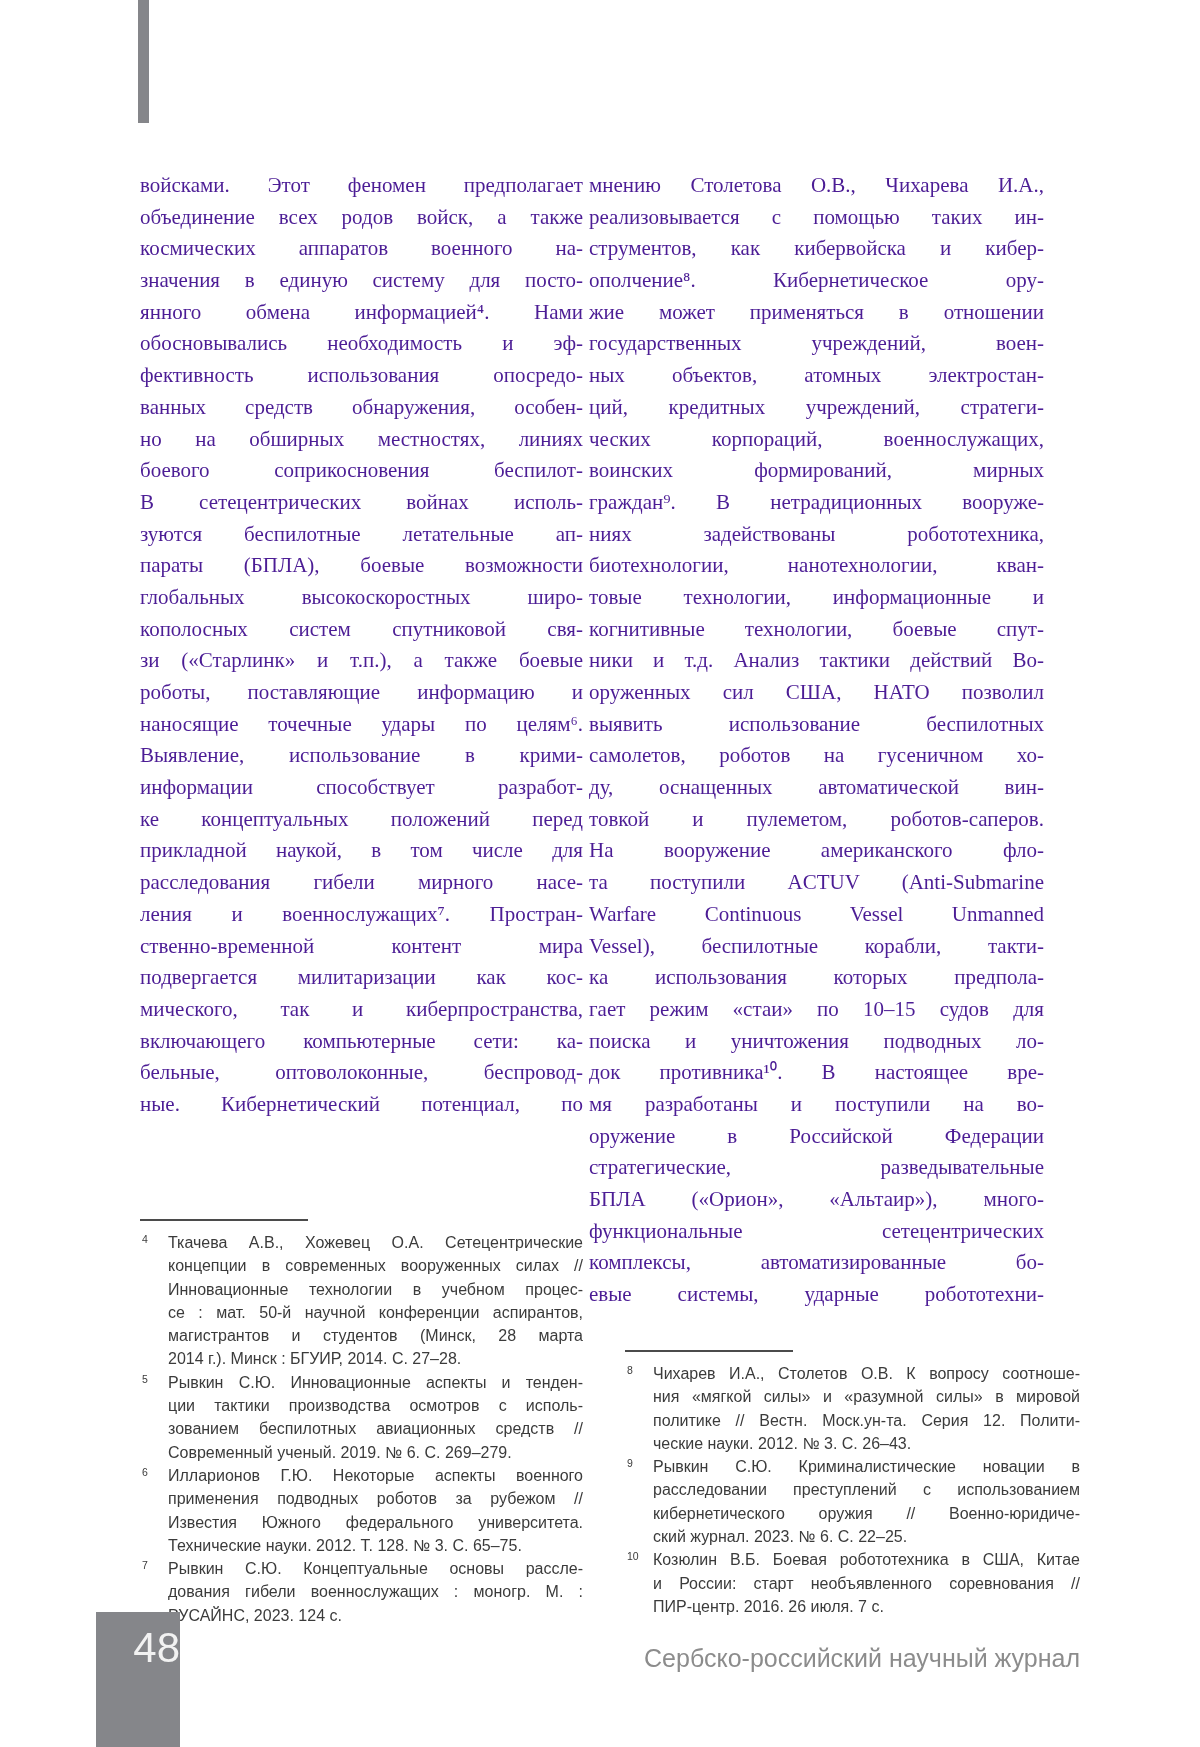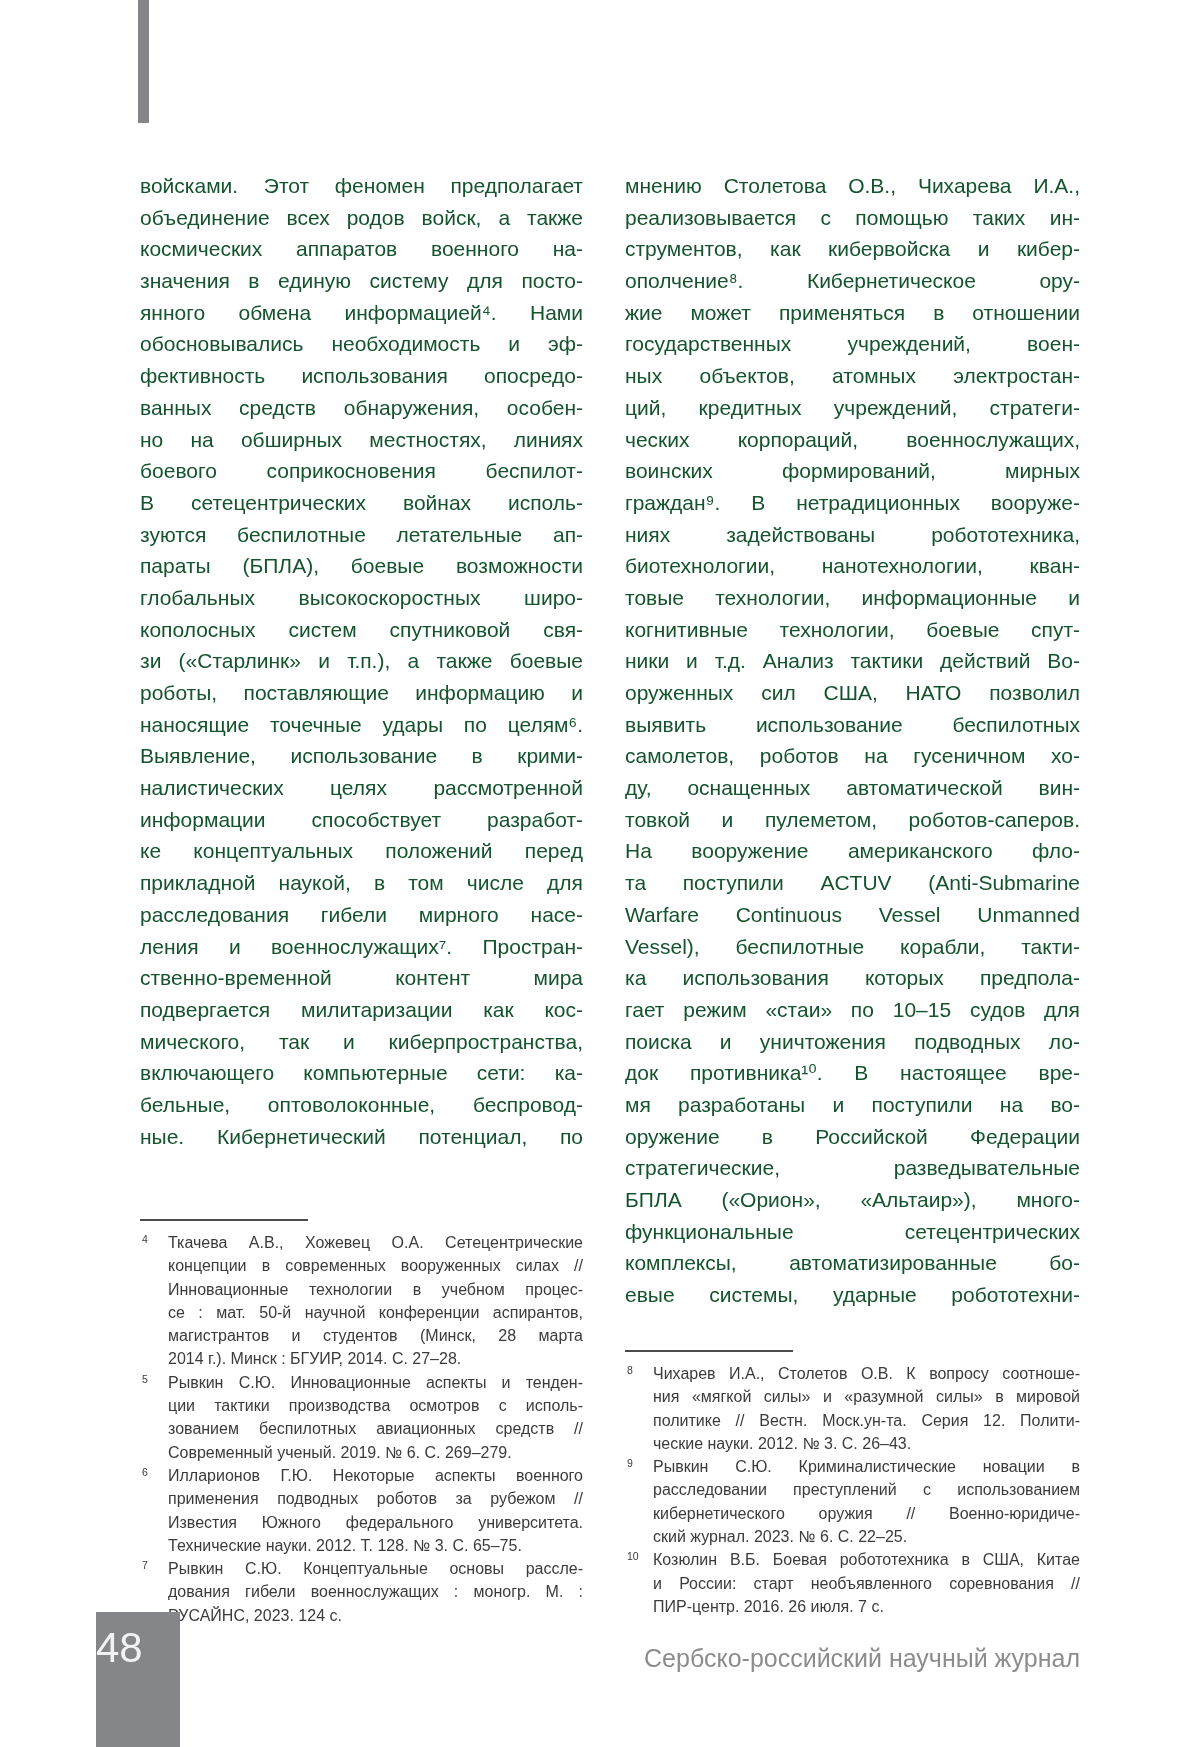--- a/index.html
+++ b/index.html
@@ -11,24 +11,25 @@
     font-family:"Liberation Sans","DejaVu Sans",sans-serif;
     color:#3b3b3b;
   }
   .accent-bar{
     position:absolute;left:138px;top:0;width:11px;height:123px;
     background:#85868a;
   }
   .body-col{
     position:absolute;top:170px;
     font-size:21px;line-height:31.7px;
-    color:#14532d;
+    color:#4c1d95;
+    font-family:Liberation Serif, serif;
   }
   .body-col-left{left:140px;width:443px;}
-  .body-col-right{left:625px;width:455px;}
+  .body-col-right{left:589px;width:455px;}
   .body-col .tline{
     height:31.7px;
     text-align:justify;
     text-align-last:justify;
   }
   .fn-block{
     position:absolute;
     font-size:16px;line-height:23.3px;
     color:#3b3b3b;
   }
@@ -48,21 +49,21 @@
     height:23.3px;
     text-align:justify;
     text-align-last:justify;
   }
   .footnote .tline.last{text-align-last:left;}
   .page-number-box{
     position:absolute;left:96px;top:1612px;width:84px;height:135px;
     background:#85868a;
     box-sizing:border-box;
     padding-top:14px;
-    text-align:left;
+    text-align:right;
     color:#f2f2f2;
     font-size:42px;line-height:44px;
   }
   .journal-footer{
     position:absolute;left:625px;top:1645px;width:455px;
     text-align:right;
     color:#8c8c8c;
     font-size:25px;line-height:26px;
   }
 </style>
@@ -86,21 +87,20 @@
       <div class="tline">боевого соприкосновения беспилот-</div>
       <div class="tline">В сетецентрических войнах исполь-</div>
       <div class="tline">зуются беспилотные летательные ап-</div>
       <div class="tline">параты (БПЛА), боевые возможности</div>
       <div class="tline">глобальных высокоскоростных широ-</div>
       <div class="tline">кополосных систем спутниковой свя-</div>
       <div class="tline">зи («Старлинк» и т.п.), а также боевые</div>
       <div class="tline">роботы, поставляющие информацию и</div>
       <div class="tline">наносящие точечные удары по целям⁶.</div>
       <div class="tline">Выявление, использование в крими-</div>
-      <div class="tline">налистических целях рассмотренной</div>
       <div class="tline">информации способствует разработ-</div>
       <div class="tline">ке концептуальных положений перед</div>
       <div class="tline">прикладной наукой, в том числе для</div>
       <div class="tline">расследования гибели мирного насе-</div>
       <div class="tline">ления и военнослужащих⁷. Простран-</div>
       <div class="tline">ственно-временной контент мира</div>
       <div class="tline">подвергается милитаризации как кос-</div>
       <div class="tline">мического, так и киберпространства,</div>
       <div class="tline">включающего компьютерные сети: ка-</div>
       <div class="tline">бельные, оптоволоконные, беспровод-</div>

